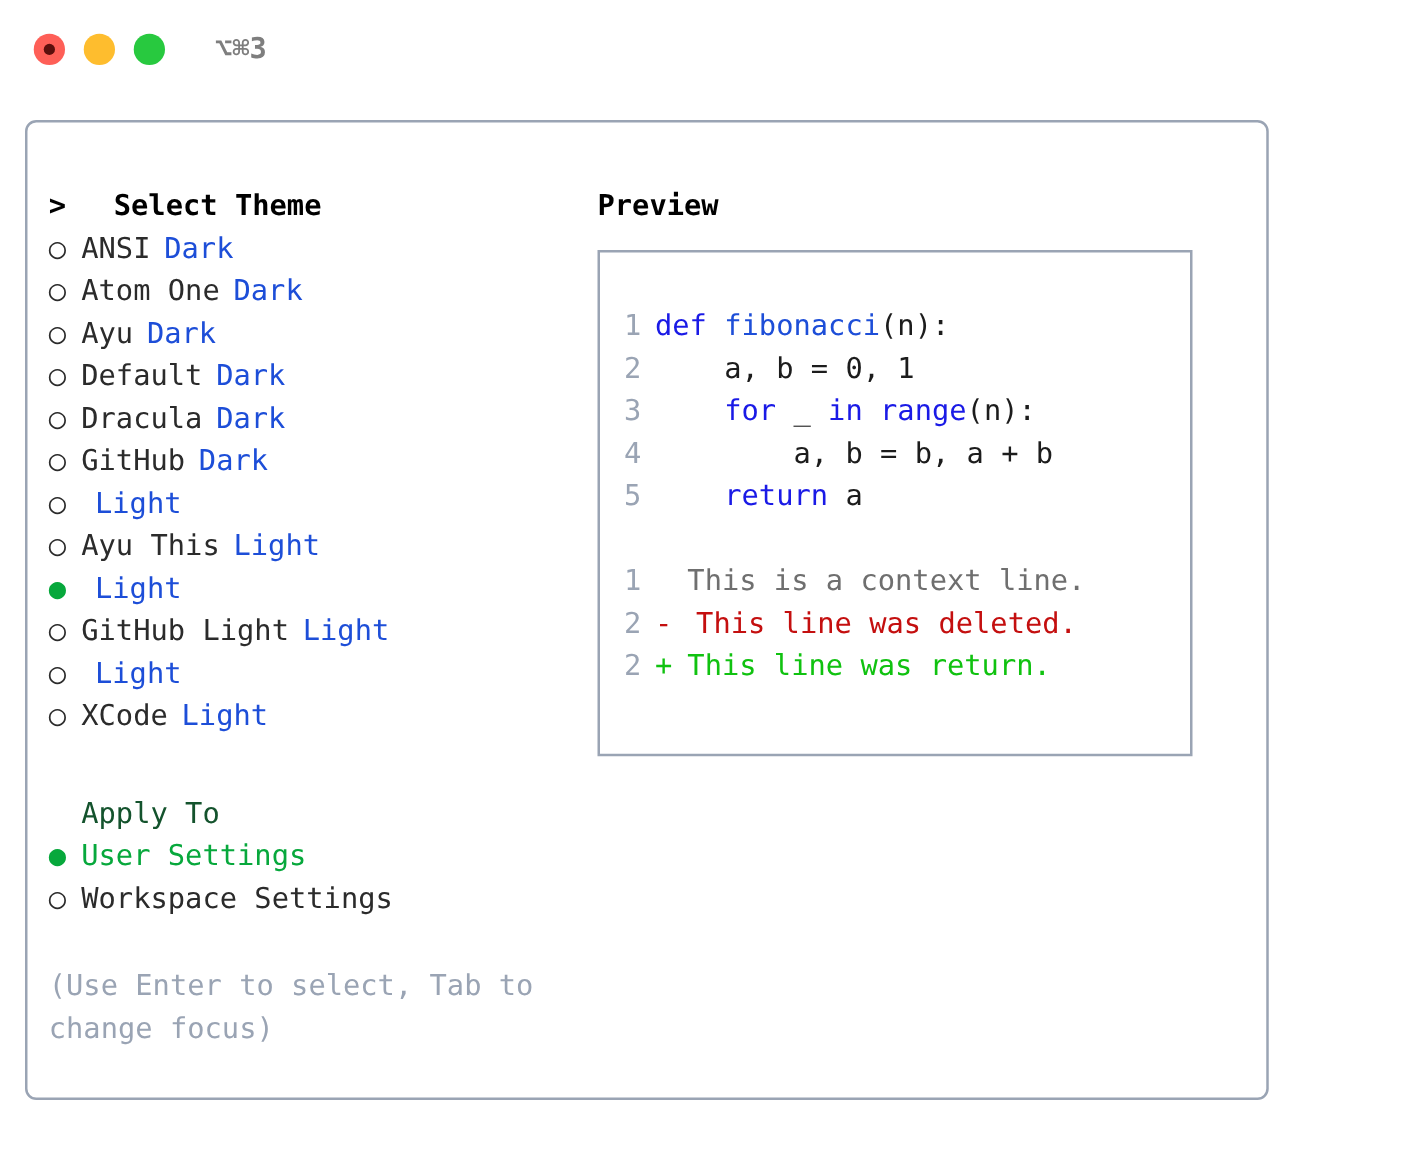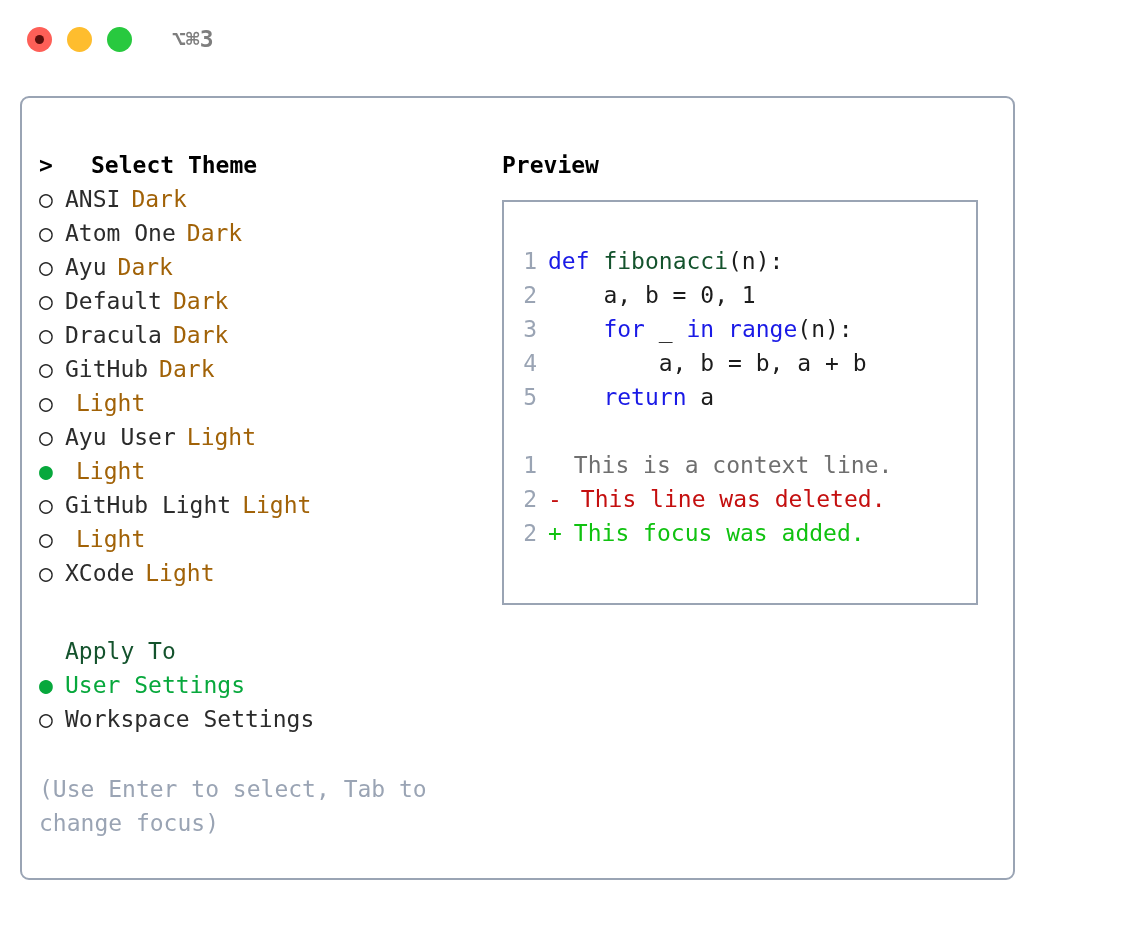--- a/index.html
+++ b/index.html
@@ -113,21 +113,21 @@
   .row-title {
     color: #2b2b2b;
     font-weight: bold;
   }
   .section-header .row-title { font-weight: bold; color: #000000; margin-left: 26px; }
 
   .theme-name {
     color: #2b2b2b;
   }
   .theme-tag {
-    color: #a16207;
+    color: #1d4ed8;
     margin-left: 11px;
   }
   .row-selected .theme-name { color: #07a83c; }
 
   .apply-header {
     height: 34px;
     font-size: 23px;
     line-height: 34px;
     color: #14532d;
     padding-left: 26px;
@@ -144,21 +144,21 @@
     font-size: 23px;
     line-height: 34px;
     color: #9aa4b4;
     width: 410px;
     word-spacing: 0;
   }
 
   
   .right-col {
     position: absolute;
-    left: 480px;
+    left: 456px;
     top: 50px;
     width: 490px;
   }
 
   .preview-heading {
     font-size: 23px;
     line-height: 34px;
     font-weight: bold;
     color: #000000;
     margin-bottom: 0;
@@ -184,21 +184,21 @@
     display: inline-block;
     width: 44px;
     flex: 0 0 44px;
     text-align: right;
     padding-right: 11px;
     color: #9aa4b4;
   }
   .code-text { color: #1c1c1c; }
 
   .tok-kw   { color: #1a1ae6; }
-  .tok-fn   { color: #14532d; }
+  .tok-fn   { color: #1d4ed8; }
   .tok-plain{ color: #1c1c1c; }
 
   .diff-gap { height: 34px; }
   .diff-context { color: #6f6f6f; }
   .diff-del     { color: #c40f0f; }
   .diff-add     { color: #10c210; }
 </style>
 </head>
 <body>
 
@@ -261,21 +261,21 @@
           <span class="theme-tag">Dark</span>
         </div>
 
         <div class="list-row">
           <span class="marker marker-unsel">○</span>
           <span class="theme-tag">Light</span>
         </div>
 
         <div class="list-row">
           <span class="marker marker-unsel">○</span>
-          <span class="theme-name">Ayu User</span>
+          <span class="theme-name">Ayu This</span>
           <span class="theme-tag">Light</span>
         </div>
 
         <div class="list-row row-selected">
           <span class="marker marker-sel">●</span>
           <span class="theme-tag">Light</span>
         </div>
 
         <div class="list-row">
           <span class="marker marker-unsel">○</span>
@@ -354,21 +354,21 @@
 
           <div class="code-line">
             <span class="lineno">2</span>
             <span class="diff-del">-</span>
             <span class="diff-del" style="margin-left:19px">This line was deleted.</span>
           </div>
 
           <div class="code-line">
             <span class="lineno">2</span>
             <span class="diff-add">+</span>
-            <span class="diff-add" style="margin-left:12px">This focus was added.</span>
+            <span class="diff-add" style="margin-left:12px">This line was return.</span>
           </div>
 
         </div>
       </div>
 
     </div>
   </div>
 </div>
 
 </body></html>

